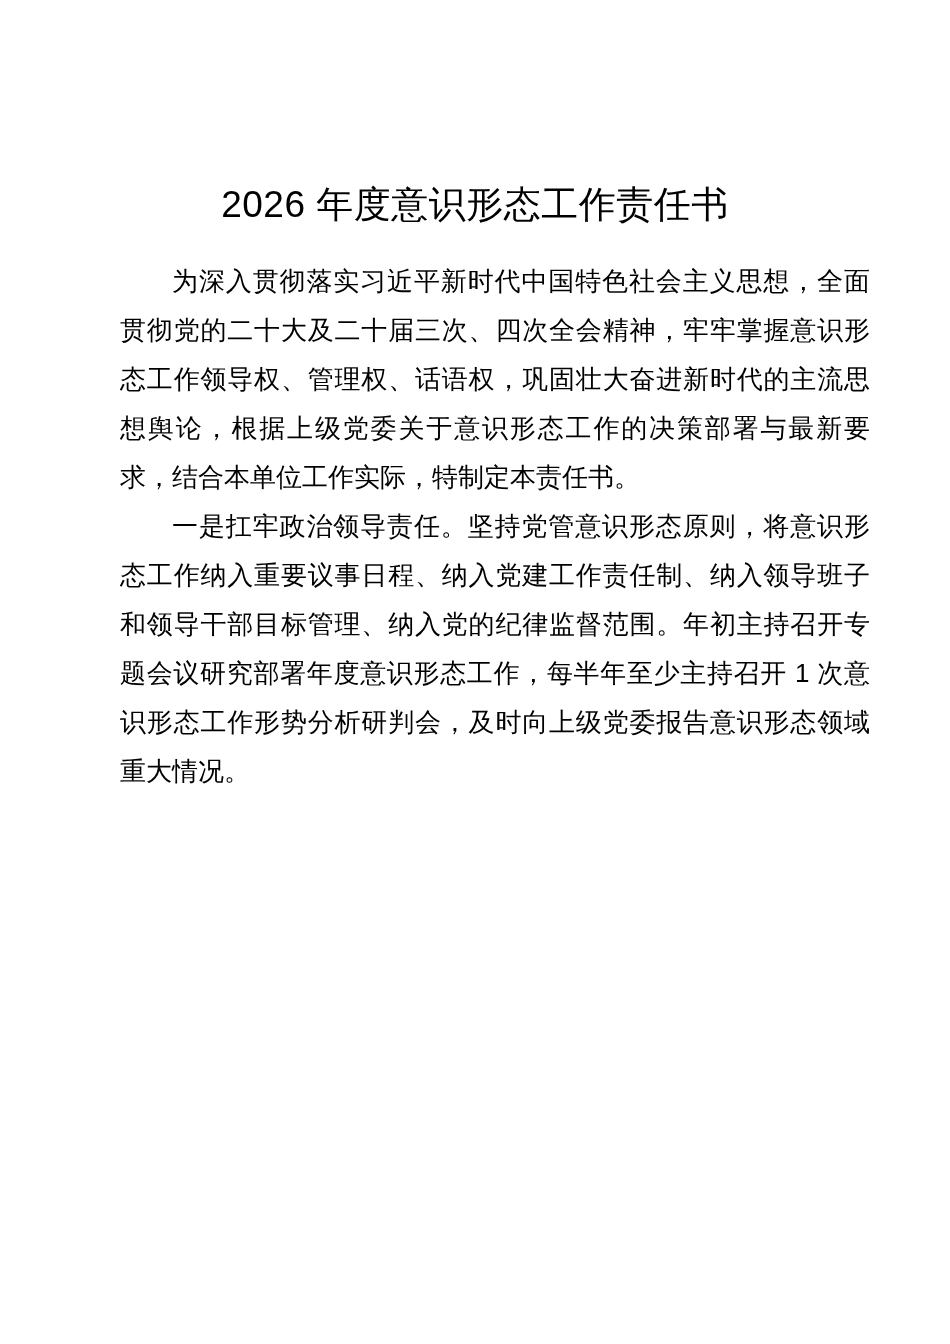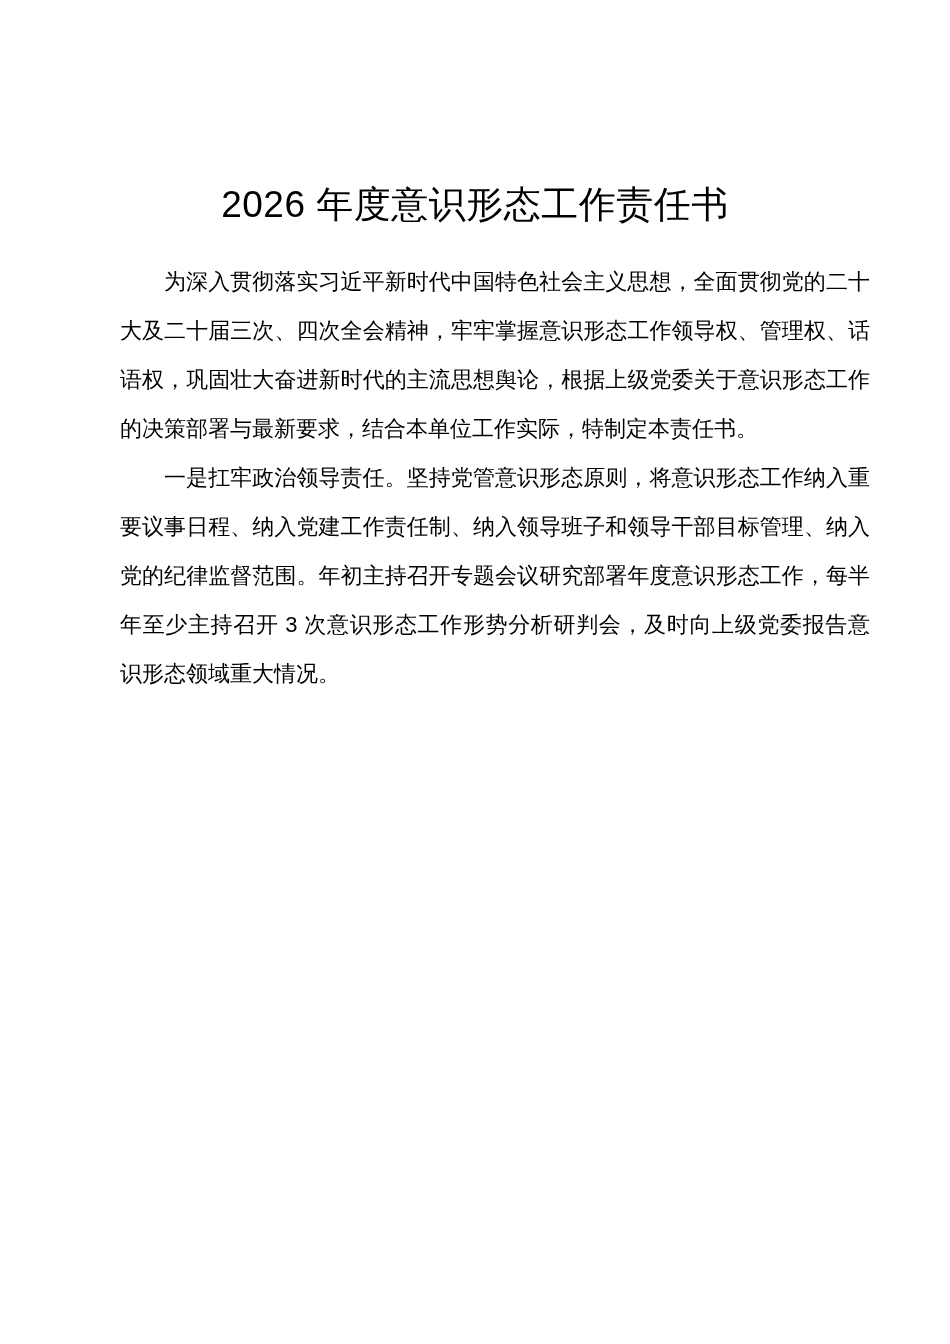--- a/index.html
+++ b/index.html
@@ -24,21 +24,21 @@
     padding: 0;
     font-size: 37px;
     font-weight: 400;
     line-height: 44px;
     text-align: center;
     letter-spacing: 0.5px;
     white-space: nowrap;
   }
   .doc-body {
     margin: 30px 80px 0 120px;
-    font-size: 22px;
+    font-size: 26px;
     line-height: 49px;
     text-align: justify;
     text-justify: inter-character;
   }
   .doc-body p {
     margin: 0;
     padding: 0;
     text-indent: 2em;
   }
   
@@ -50,15 +50,15 @@
     font-weight: 400; 
   }
 </style>
 </head>
 <body>
 
 <div class="page">
   <h1 class="doc-title">2026 年度意识形态工作责任书</h1>
   <div class="doc-body" id="doc-body">
       <p class="paragraph">为深入贯彻落实习近平新时代中国特色社会主义思想，全面贯彻党的二十大及二十届三次、四次全会精神，牢牢掌握意识形态工作领导权、管理权、话语权，巩固壮大奋进新时代的主流思想舆论，根据上级党委关于意识形态工作的决策部署与最新要求，结合本单位工作实际，特制定本责任书。</p>
-      <p class="paragraph">一是扛牢政治领导责任。坚持党管意识形态原则，将意识形态工作纳入重要议事日程、纳入党建工作责任制、纳入领导班子和领导干部目标管理、纳入党的纪律监督范围。年初主持召开专题会议研究部署年度意识形态工作，每半年至少主持召开 3 次意识形态工作形势分析研判会，及时向上级党委报告意识形态领域重大情况。</p>
+      <p class="paragraph">一是扛牢政治领导责任。坚持党管意识形态原则，将意识形态工作纳入重要议事日程、纳入党建工作责任制、纳入领导班子和领导干部目标管理、纳入党的纪律监督范围。年初主持召开专题会议研究部署年度意识形态工作，每半年至少主持召开 1 次意识形态工作形势分析研判会，及时向上级党委报告意识形态领域重大情况。</p>
     </div>
 </div>
 
 </body></html>

